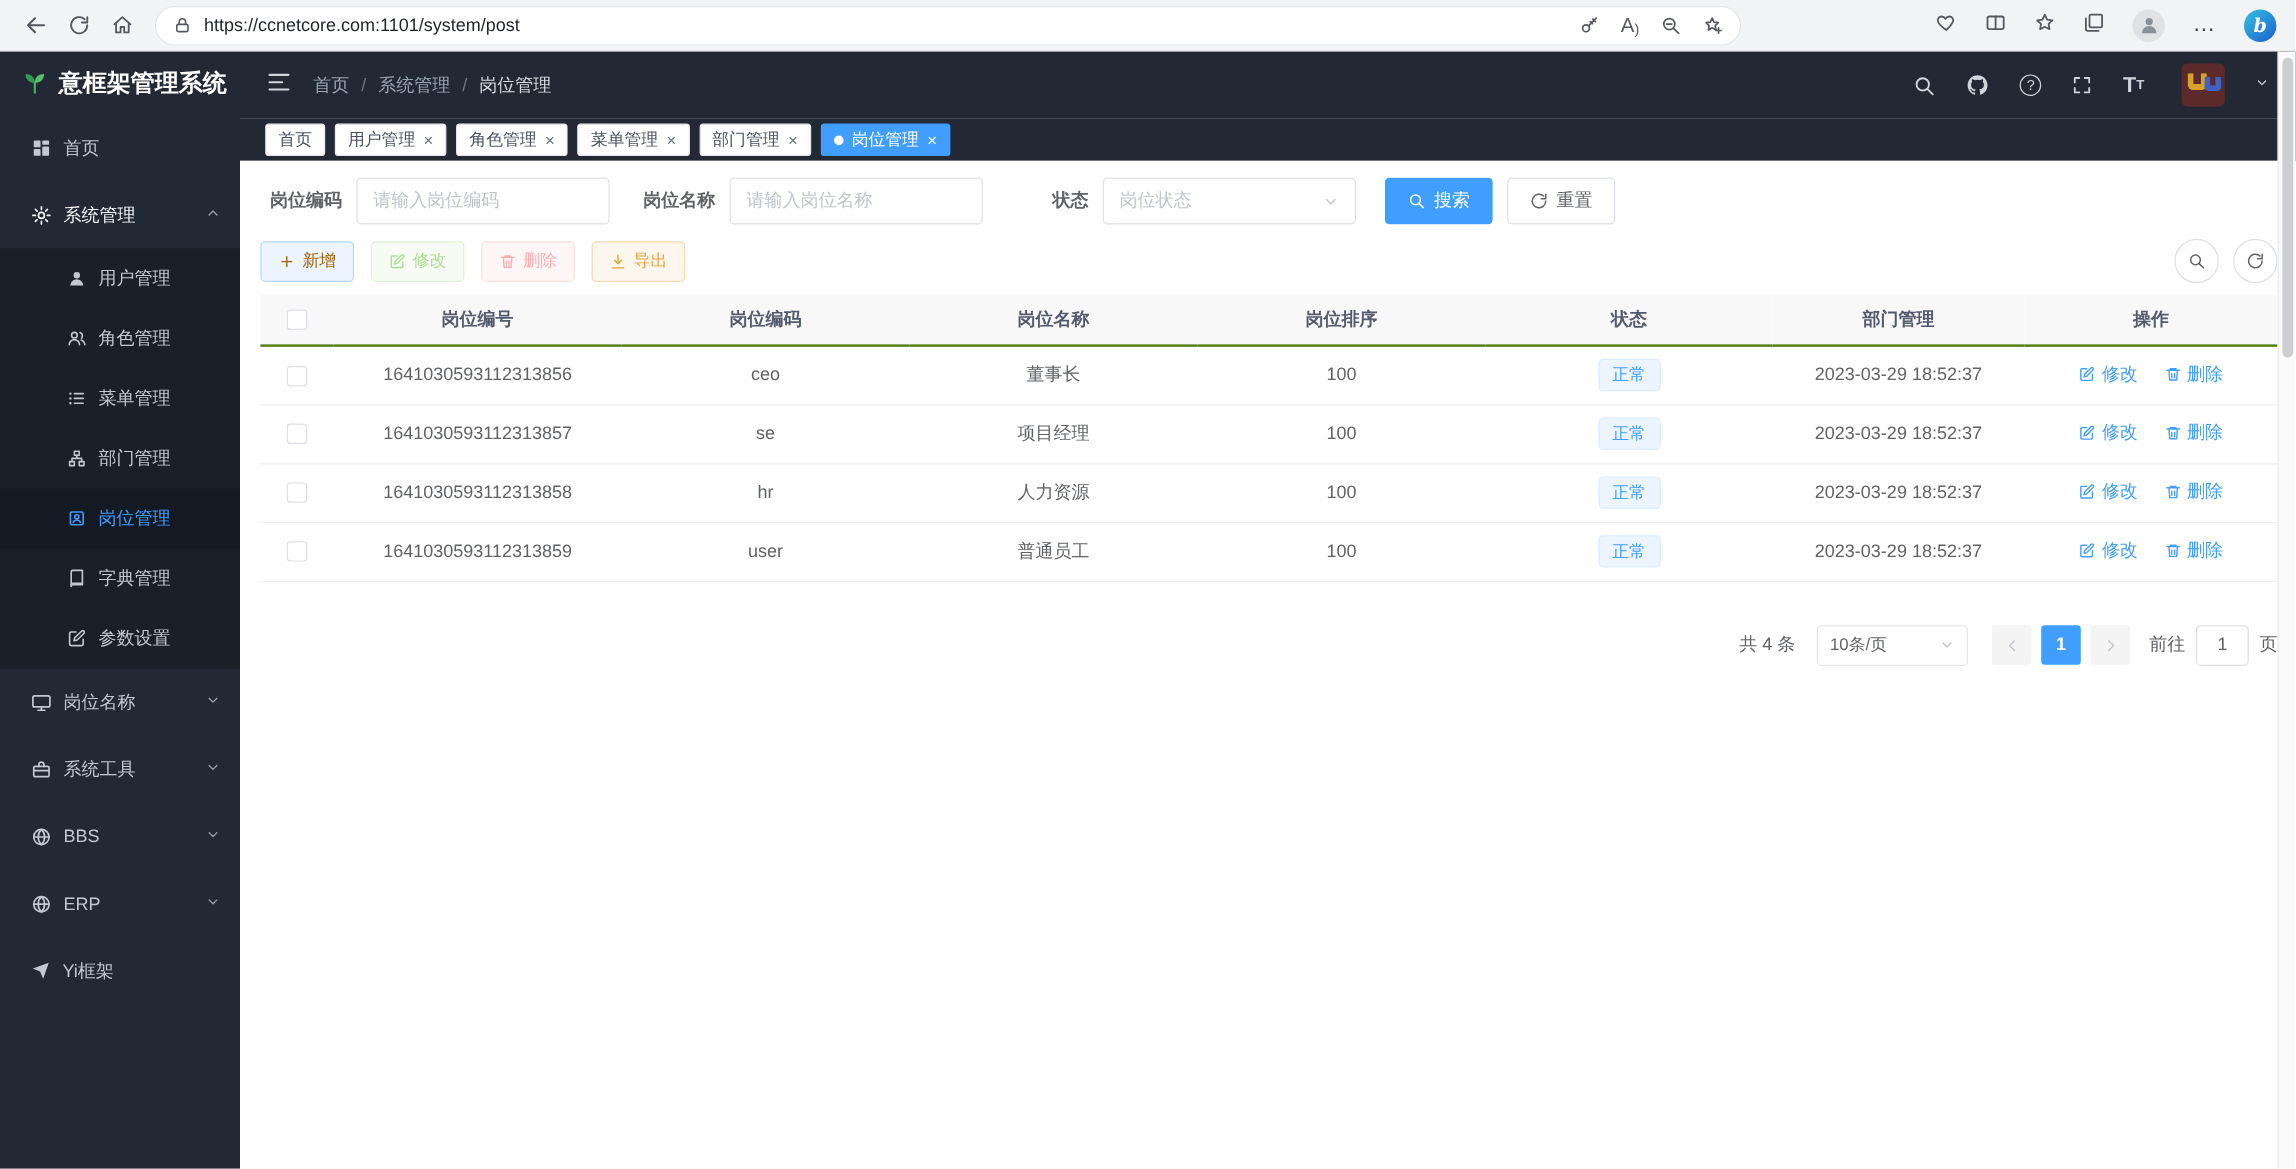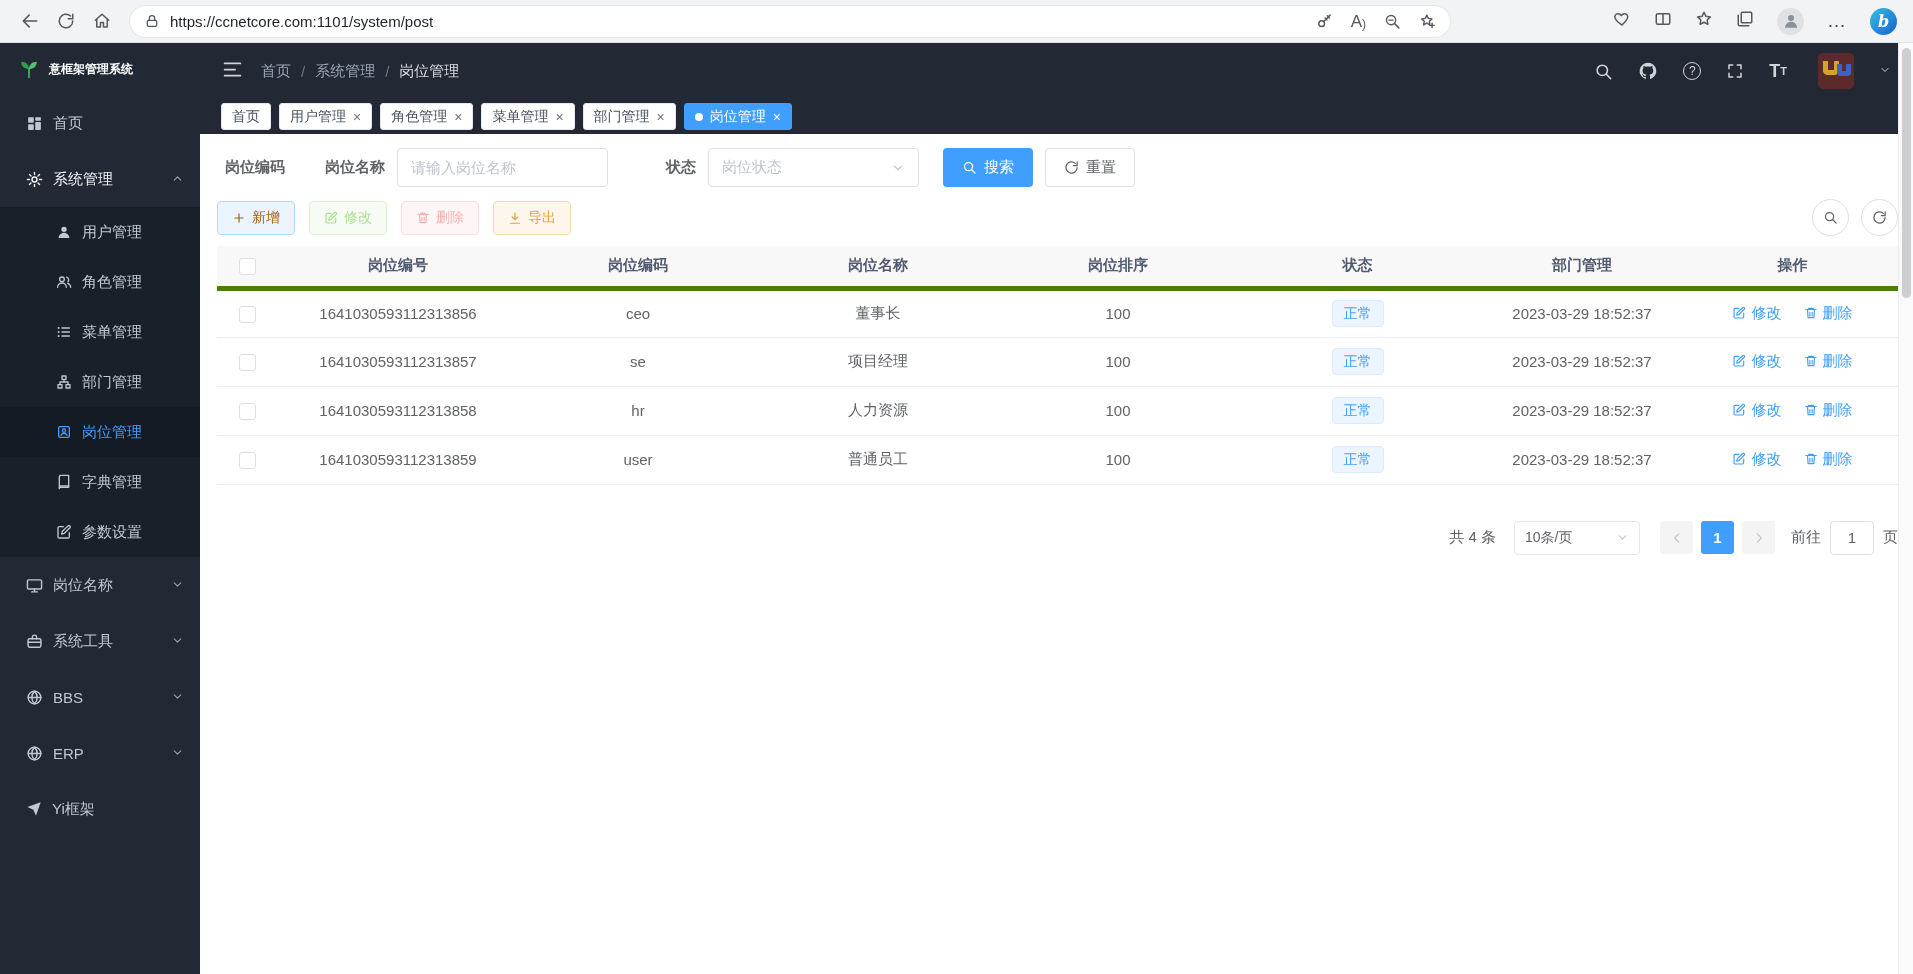--- a/index.html
+++ b/index.html
@@ -19,21 +19,21 @@
   .avatar-chrome { width:27px; height:27px; border-radius:50%; background:#dfe1e5; color:#8a9097; display:flex; align-items:center; justify-content:center; overflow:hidden; }
   .bing { width:27px; height:27px; border-radius:50%; background:linear-gradient(135deg,#35c1e0,#1b5fd0); color:#fff; display:flex; align-items:center; justify-content:center; font-family:"DejaVu Serif",serif; font-style:italic; font-weight:bold; font-size:16px; }
   .ellipsis-btn { font-size:19px; color:#444; letter-spacing:1px; }
 
   
   .shell { display:flex; height:931px; position:relative; }
 
   
   .sidebar { width:200px; background:#222834; flex:0 0 auto; display:flex; flex-direction:column; }
   .logo { height:52px; display:flex; align-items:center; gap:9px; padding-left:18px; }
-  .logo-title { color:#fff; font-size:12px; font-weight:bold; }
+  .logo-title { color:#fff; font-size:20px; font-weight:bold; }
   .mi { height:56px; display:flex; align-items:center; gap:10px; padding:0 18px 0 26px; color:#c0c8d4; font-size:15px; position:relative; cursor:pointer; }
   .mi .chev { position:absolute; right:16px; color:#98a1ae; }
   .mi.open { color:#f2f4f7; }
   .submenu { background:#1a2029; }
   .smi { height:50px; display:flex; align-items:center; gap:10px; padding-left:56px; color:#c0c8d4; font-size:15px; position:relative; cursor:pointer; }
   .smi .chev { position:absolute; right:16px; color:#98a1ae; }
   .smi.active { color:#409eff; background:#141a24; }
   .mi .ic, .smi .ic { display:flex; align-items:center; color:inherit; }
 
   
@@ -82,21 +82,21 @@
   .btn-sm { height:34px; border-radius:4px; font-size:14px; display:inline-flex; align-items:center; gap:6px; padding:0 14px; border:1px solid transparent; cursor:pointer; font-family:inherit; }
   .b-add { background:#ecf5ff; border-color:#b3d8ff; color:#a16207; }
   .b-edit { background:#f0f9eb; border-color:#c2e7b0; color:#67c23a; }
   .b-del { background:#fef0f0; border-color:#fbc4c4; color:#f56c6c; }
   .b-exp { background:#fdf6ec; border-color:#f5dab1; color:#e6a23c; }
   .is-disabled { opacity:.55; cursor:not-allowed; }
   .tool-right { margin-left:auto; display:flex; gap:12px; }
   .circ { width:37px; height:37px; border-radius:50%; border:1px solid #dcdfe6; background:#fff; color:#606266; display:flex; align-items:center; justify-content:center; cursor:pointer; }
 
   table { width:1681px; border-collapse:collapse; table-layout:fixed; margin-top:10px; }
-  thead th { height:42px; background:#f8f8f9; color:#515a6e; font-weight:700; font-size:15px; text-align:center; border-bottom:5px solid #4d7c0f; }
+  thead th { height:42px; background:#f8f8f9; color:#515a6e; font-weight:700; font-size:15px; text-align:center; border-bottom:2px solid #4d7c0f; }
   tbody td { height:49px; font-size:15px; color:#606266; text-align:center; border-bottom:1px solid #ebeef5; }
   .cb { width:17px; height:17px; border:1px solid #dcdfe6; border-radius:3px; background:#fff; display:inline-block; vertical-align:middle; cursor:pointer; }
   .status-tag { display:inline-block; padding:5px 11px; background:#ecf5ff; border:1px solid #d9ecff; border-radius:4px; color:#409eff; font-size:14px; line-height:1.1; }
   .op-link { color:#409eff; font-size:15px; display:inline-flex; align-items:center; gap:5px; margin:0 9px; cursor:pointer; text-decoration:none; }
 
   .pager { width:1681px; margin-top:36px; display:flex; align-items:center; justify-content:flex-end; font-size:15px; color:#606266; }
   .p-total { margin-right:18px; }
   .p-size { width:126px; height:34px; border:1px solid #e4e7ed; border-radius:4px; display:flex; align-items:center; justify-content:space-between; padding:0 10px; font-size:14px; color:#606266; margin-right:16px; cursor:pointer; background:#fff; }
   .p-size .sel-caret { color:#c0c4cc; display:flex; }
   .p-btn { width:33px; height:33px; background:#f4f4f5; border-radius:3px; display:flex; align-items:center; justify-content:center; color:#c0c4cc; margin:0 4px; cursor:pointer; }
@@ -444,20 +444,21 @@
         <span class="tag-close">×</span>
       </div>
     </div>
 
     <div class="content">
       <div class="inner">
 
         <div class="filters">
           <div class="fgroup">
             <span class="flabel">岗位编码</span>
+            <input class="finput" placeholder="请输入岗位编码" style="">
           </div>
           <div class="fgroup">
             <span class="flabel">岗位名称</span>
             <input class="finput" placeholder="请输入岗位名称" style="">
           </div>
           <div class="fgroup">
             <span class="flabel">状态</span>
             <div class="fselect">
               <span class="ph">岗位状态</span>
               <span class="sel-caret">

